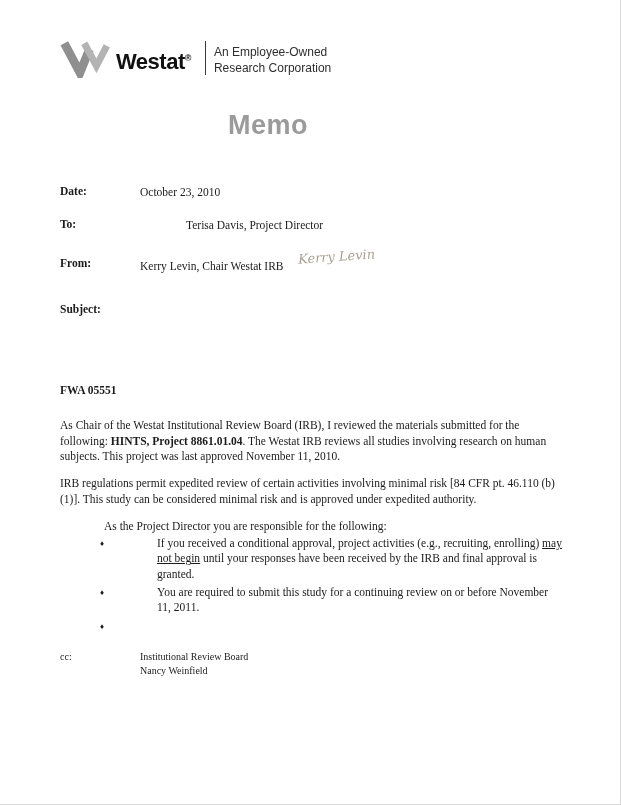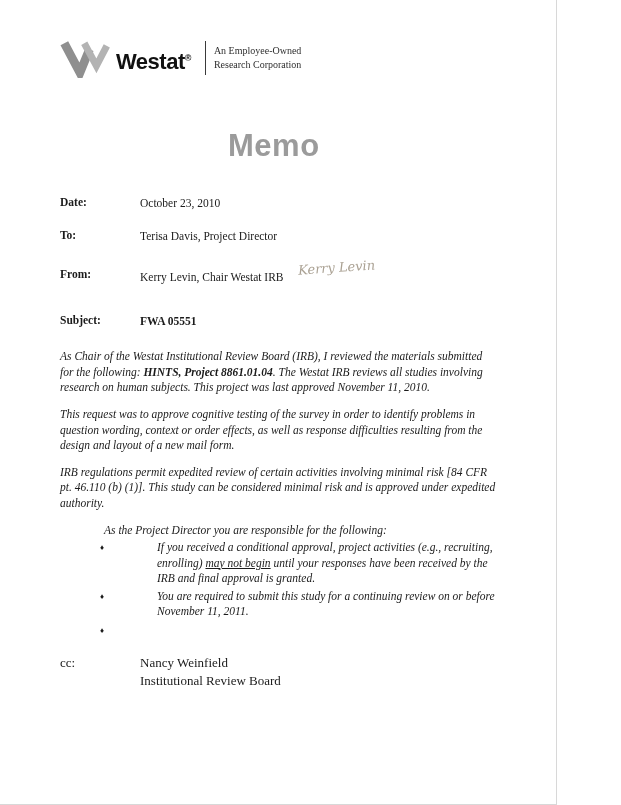--- a/index.html
+++ b/index.html
@@ -1,21 +1,21 @@
 <!DOCTYPE html>
 <html><head>
 <meta charset="utf-8">
 <style>
   * { margin: 0; padding: 0; box-sizing: border-box; }
   html, body { background: #ffffff; }
   body { font-family: "Liberation Serif", serif; color: #1b1b1b; }
 
   .page {
     position: relative;
-    width: 557px;
+    width: 621px;
     min-height: 805px;
     background: #ffffff;
     border-right: 1px solid #d8d8d8;
     border-bottom: 1px solid #d8d8d8;
     padding: 38px 58px 60px 60px;
   }
 
   
   .letterhead {
     display: flex;
@@ -31,88 +31,88 @@
     line-height: 40px;
   }
   .brand sup { font-size: 9px; vertical-align: super; }
   .lh-divider {
     width: 1px;
     height: 34px;
     background: #3a3a3a;
     margin: 3px 8px 0 14px;
   }
   .tagline {
-    font-family: Liberation Serif, serif;
-    font-size: 10px;
+    font-family: Liberation Sans, sans-serif;
+    font-size: 12px;
     color: #2f2f2f;
     line-height: 1.35;
     padding-top: 6px;
   }
 
   
   .memo-title {
     font-family: "Liberation Sans", sans-serif;
     font-weight: bold;
-    font-size: 31px;
+    font-size: 27px;
     letter-spacing: 0.5px;
     color: #9b9b9b;
-    margin-top: 46px;
+    margin-top: 28px;
     margin-left: 168px;
   }
 
   
-  .fields { margin-top: 32px; font-size: 11.5px; }
+  .fields { margin-top: 44px; font-size: 11.5px; }
   .field-row { display: flex; align-items: flex-start; }
   .field-row .label {
     font-weight: bold;
     width: 80px;
     flex: 0 0 80px;
   }
   .field-row .value { line-height: 1.35; }
   .row-date { margin-top: 0; }
-  .row-to   { margin-top: 17px; }
+  .row-to   { margin-top: 17px; gap: 46px; }
   .row-from { margin-top: 24px; }
-  .row-subject { margin-top: 28px; }
+  .row-subject { margin-top: 28px; flex-direction: column; }
   .row-subject .value, .row-subject .label { font-weight: bold; }
 
   .signature {
     font-family: "DejaVu Serif", serif;
     font-style: italic;
     font-size: 13px;
     color: #aaa193;
     display: inline-block;
     transform: rotate(-4deg);
     position: relative;
     top: -9px;
     left: 14px;
     white-space: nowrap;
   }
 
   
-  .body-text { margin-top: 20px; font-size: 11.5px; line-height: 1.33; font-style: italic; }
+  .body-text { margin-top: 20px; font-size: 11.5px; line-height: 1.33; }
   .body-text p { margin-bottom: 12px; }
   .bold { font-weight: bold; }
   .underline { text-decoration: underline; }
 
   ul.bullets { list-style: none; margin: 2px 0 12px 0; }
   ul.bullets li {
     display: flex;
     padding-left: 40px;
     margin-bottom: 3px;
   }
   ul.bullets .marker {
     flex: 0 0 18px;
     font-size: 8px;
     line-height: 15px;
     color: #1b1b1b;
   }
   ul.bullets .li-text { flex: 1; margin-left: 39px; }
 
   
-  .cc-block { display: flex; margin-top: 16px; font-size: 13px; line-height: 1.45; }
+  .cc-block { display: flex; margin-top: 16px; font-size: 10px; line-height: 1.45; }
   .cc-block .label { width: 80px; flex: 0 0 80px; }
 </style>
 </head>
 <body>
 
 <div class="page">
 
   <header class="letterhead">
     <svg class="logo-mark" viewBox="0 0 60 44">
       <path d="M5 5 L23 39 L34 12" stroke="#8f8f8f" stroke-width="10" fill="none"></path>
@@ -145,21 +145,20 @@
       <span class="label">Subject:</span>
       <span class="value">
         <div>FWA 05551</div>
       </span>
     </div>
   </div>
 
   <div class="body-text">
     <p><span>As Chair of the Westat Institutional Review Board (IRB), I reviewed the materials submitted for the following: </span><span class="bold">HINTS, Project 8861.01.04</span><span>. The Westat IRB reviews all studies involving research on human subjects. This project was last approved November 11, 2010.</span></p>
 
-    <p>This request was to approve cognitive testing of the survey in order to identify problems in question wording, context or order effects, as well as response difficulties resulting from the design and layout of a new mail form.</p>
 
     <p>IRB regulations permit expedited review of certain activities involving minimal risk [84 CFR pt. 46.110 (b) (1)]. This study can be considered minimal risk and is approved under expedited authority.</p>
 
     <p style="margin-bottom:2px;margin-left:44px;">As the Project Director you are responsible for the following:</p>
 
     <ul class="bullets">
       <li>
         <span class="marker">♦</span>
         <span class="li-text"><span>If you received a conditional approval, project activities (e.g., recruiting, enrolling) </span><span class="underline">may not begin</span><span> until your responses have been received by the IRB and final approval is granted.</span></span>
       </li>
@@ -169,18 +168,18 @@
       </li>
       <li>
         <span class="marker">♦</span>
       </li>
     </ul>
   </div>
 
   <div class="cc-block">
     <span class="label">cc:</span>
     <span class="value">
+      <div>Institutional Review Board</div>
       <div>Nancy Weinfield</div>
-      <div>Institutional Review Board</div>
     </span>
   </div>
 
 </div>
 
 </body></html>

